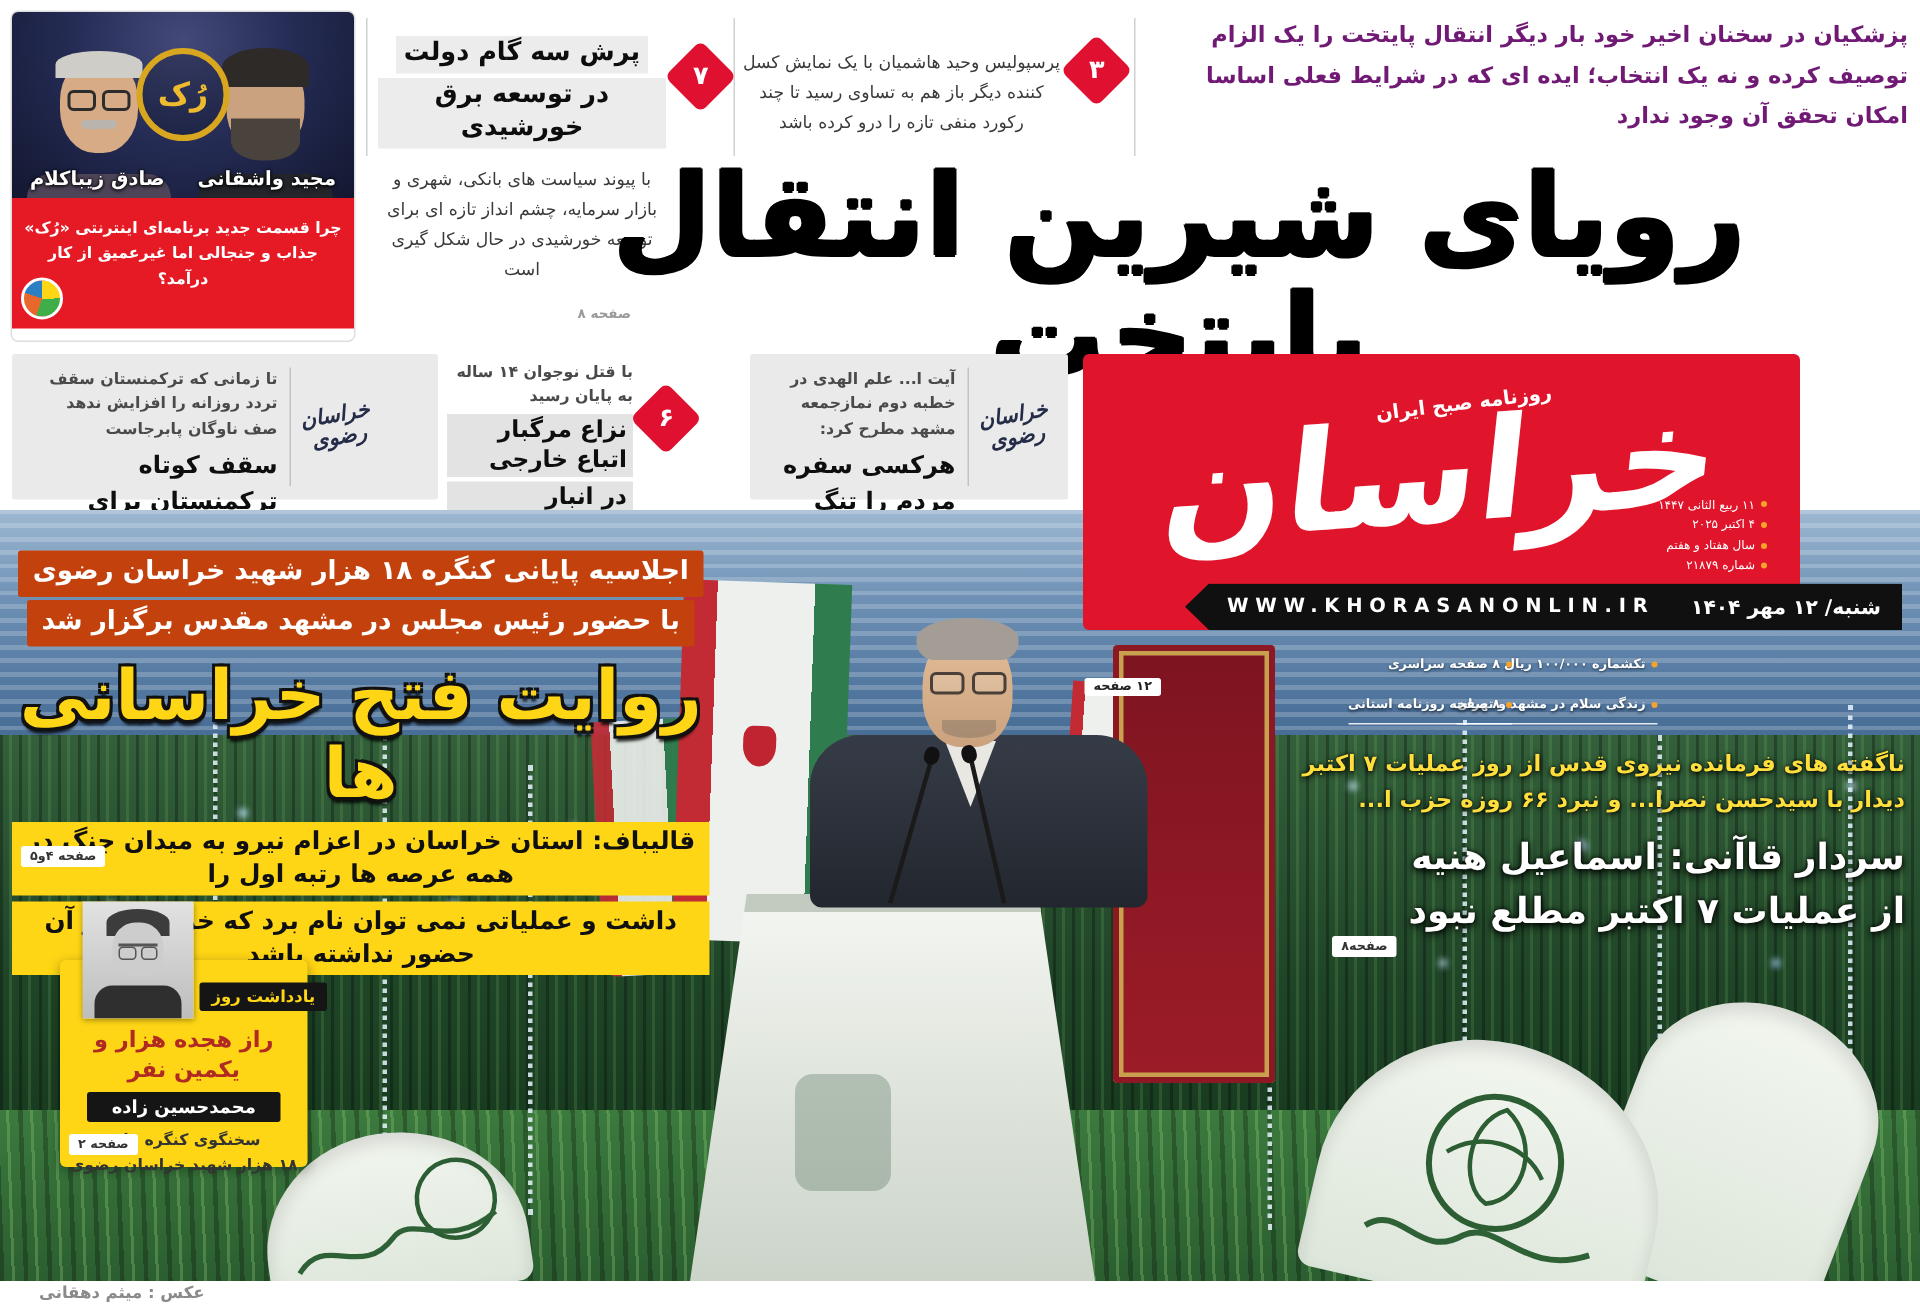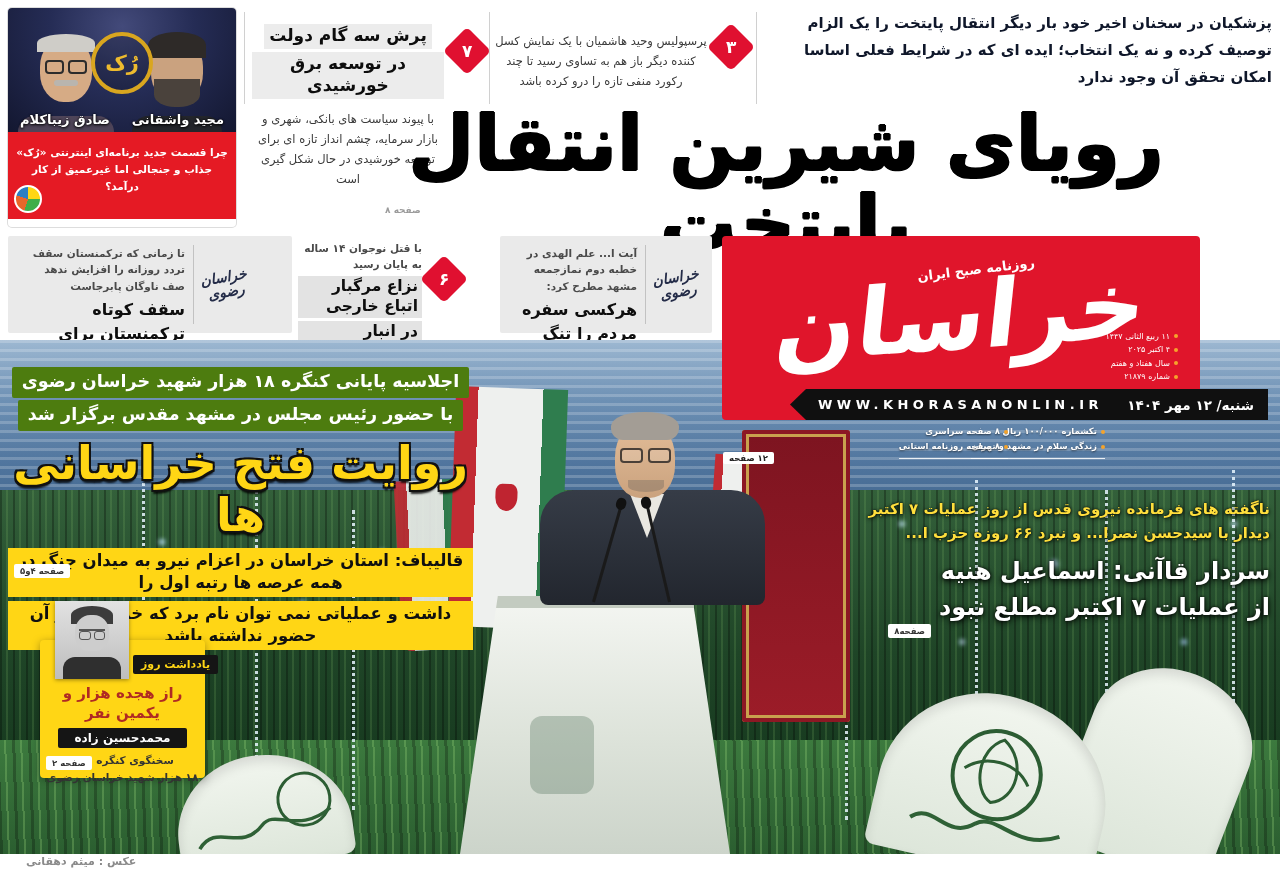--- a/index.html
+++ b/index.html
@@ -1,21 +1,21 @@
 <!DOCTYPE html>
 <html lang="fa"><head>
 <meta charset="utf-8">
 <style>
   html,body{margin:0;padding:0;background:#fff;}
   .page{position:relative;width:1280px;height:872px;background:#fff;overflow:hidden;
         direction:rtl;font-family:"DejaVu Sans",sans-serif;color:#111;}
 
   
   .lede{position:absolute;top:10px;right:8px;width:505px;font-size:15px;font-weight:bold;
-        color:#0f172a;line-height:1.8;text-align:right;}
+        color:#701a75;line-height:1.8;text-align:right;}
   .vline{position:absolute;top:12px;width:1px;height:92px;background:#d0d0d0;}
   .diamond{position:absolute;width:34px;height:34px;background:#e01030;border-radius:5px;
            transform:rotate(45deg);display:flex;align-items:center;justify-content:center;}
   .diamond span{transform:rotate(-45deg);color:#fff;font-size:17px;font-weight:bold;}
   .topcol{position:absolute;top:24px;text-align:center;}
   .topcol .tl{display:inline-block;background:#ececec;color:#0d0d0d;font-size:17px;
               font-weight:bold;padding:1px 5px 3px;margin-bottom:3px;line-height:1.25;}
   .topcol .tbody{font-size:11.5px;color:#3a3a3a;line-height:1.75;margin-top:7px;font-weight:500;}
 
   
@@ -108,40 +108,40 @@
         background:rgba(115,105,95,.4);border-radius:0 0 50% 50%;}
   .mic{position:absolute;width:3px;height:100px;background:#1a1a1a;transform-origin:bottom center;}
   .mic:after{content:"";position:absolute;top:-8px;left:-4px;width:10px;height:12px;background:#111;
         border-radius:45%;}
   .slab{position:absolute;background:linear-gradient(180deg,#f2f6ef,#dde6da);
         box-shadow:inset 0 6px 12px rgba(0,0,0,.12);}
   .credit{position:absolute;left:26px;top:855px;font-size:11px;color:#8a8a8a;font-weight:bold;}
 
   
   .congress{position:absolute;left:8px;top:366px;width:465px;text-align:center;}
-  .congress .kick span{display:inline-block;background:#4d7c0f;color:#fff;font-size:17.5px;
+  .congress .kick span{display:inline-block;background:#c2410c;color:#fff;font-size:17.5px;
         font-weight:bold;padding:3px 10px 5px;margin:1px 0;line-height:1.3;border-radius:2px;}
   .congress .yhead{margin-top:5px;font-size:46px;font-weight:bold;color:#ffd615;line-height:1.15;
         text-shadow:2px 2px 0 #111,-2px 2px 0 #111,2px -2px 0 #111,-2px -2px 0 #111,0 4px 2px rgba(0,0,0,.8);}
   .congress .deck{margin-top:4px;}
   .congress .deck span{display:inline-block;background:#ffd615;color:#101010;font-size:16.5px;
         font-weight:bold;padding:2px 8px 4px;margin:2px 0;line-height:1.3;}
   .pagechip{background:#fff;color:#333;font-size:8.5px;font-weight:bold;padding:2px 6px;border-radius:2px;}
   .congress .pagechip{position:absolute;left:6px;top:198px;}
 
   .qaani{position:absolute;right:10px;top:497px;width:430px;text-align:right;}
   .qaani .kick{color:#ffdf3d;font-size:15px;font-weight:bold;line-height:1.6;
         text-shadow:0 1px 4px rgba(0,0,0,.95),0 0 2px rgba(0,0,0,.9);}
   .qaani .whead{color:#fff;font-size:24px;font-weight:bold;line-height:1.5;margin-top:8px;
         text-shadow:0 2px 6px rgba(0,0,0,.95),0 0 3px #000;}
   .qaani .pagechip{position:absolute;right:339px;top:127px;}
 
   .issue-info{position:absolute;text-align:right;color:#fff;
         border-bottom:1px solid rgba(255,255,255,.85);padding-bottom:3px;}
-  .issue-info div{font-size:8.5px;font-weight:bold;line-height:1.8;text-shadow:0 1px 2px rgba(0,0,0,.6);}
+  .issue-info div{font-size:8.5px;font-weight:bold;line-height:1.8;text-shadow:0 1px 2px rgba(0,0,0,.6);margin-top:12px;}
   .pages-badge{position:absolute;left:723px;top:452px;background:#fff;color:#222;font-size:8.5px;
         font-weight:bold;padding:1px 6px;border-radius:2px;}
 
   
   .note{position:absolute;left:40px;top:640px;width:165px;height:138px;background:#ffd615;
         border-radius:4px;box-shadow:0 2px 8px rgba(0,0,0,.35);text-align:center;}
   .note-portrait{position:absolute;left:55px;top:601px;width:74px;height:78px;overflow:hidden;
         background:linear-gradient(180deg,#e2e2e2,#bdbdbd);box-shadow:0 1px 4px rgba(0,0,0,.4);}
   .np-hair{position:absolute;top:5px;left:16px;right:16px;height:18px;background:#3c3c3c;
         border-radius:50% 50% 0 0;}

